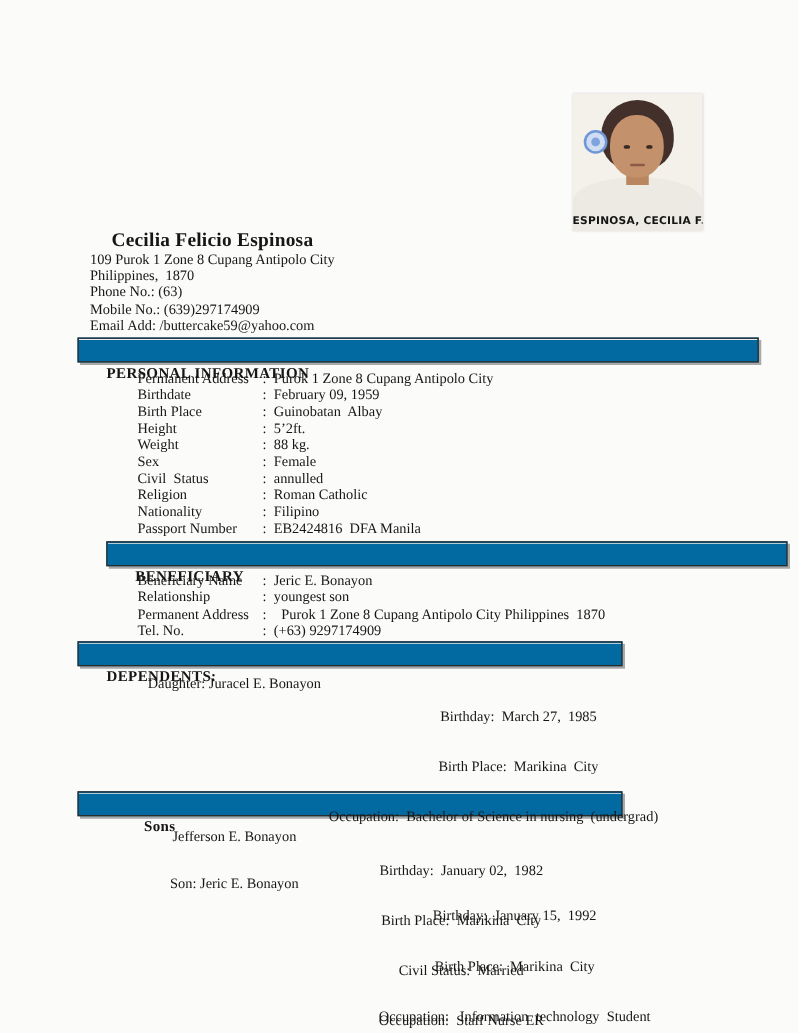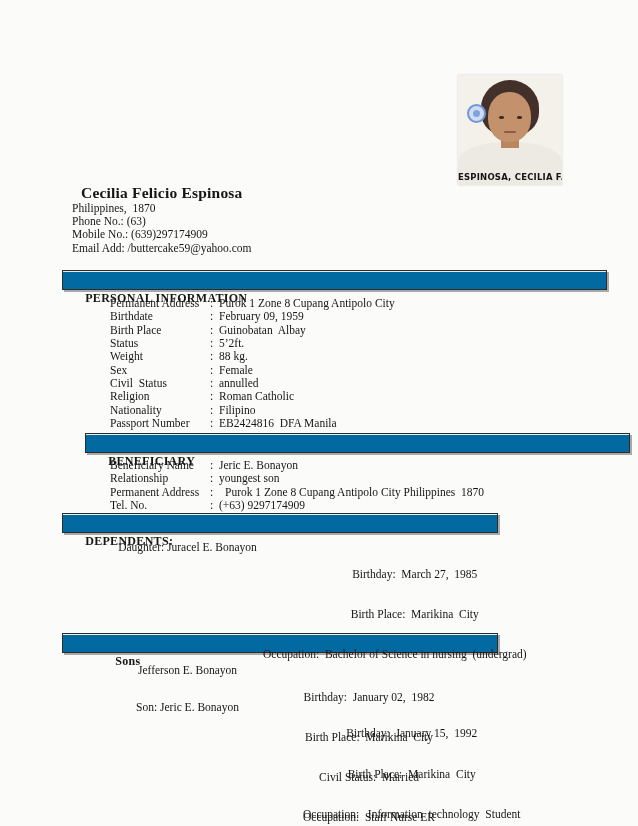--- a/index.html
+++ b/index.html
@@ -82,20 +82,21 @@
     <div class="eye r"></div>
     <div class="mouth"></div>
     <div class="stamp">
       <div class="stamp-core"></div>
     </div>
     <div class="photo-caption">ESPINOSA, CECILIA F.</div>
   </div>
 
   <div class="header">
     <div class="doc-name">Cecilia Felicio Espinosa</div>
+    <div class="addr-line">109 Purok 1 Zone 8 Cupang Antipolo City</div>
     <div class="addr-line">Philippines,  1870</div>
     <div class="addr-line">Phone No.: (63)</div>
     <div class="addr-line">Mobile No.: (639)297174909</div>
     <div class="addr-line">Email Add: /buttercake59@yahoo.com</div>
   </div>
 
   <div class="section-bar bar-wide bar-personal">
     <span>PERSONAL INFORMATION</span>
   </div>
   <div class="section-bar bar-wide bar-beneficiary">
@@ -112,21 +113,21 @@
     <div class="kv-row">
       <span class="kv-label">Permanent Address</span><span class="kv-colon">:</span><span class="kv-value">Purok 1 Zone 8 Cupang Antipolo City</span>
     </div>
     <div class="kv-row">
       <span class="kv-label">Birthdate</span><span class="kv-colon">:</span><span class="kv-value">February 09, 1959</span>
     </div>
     <div class="kv-row">
       <span class="kv-label">Birth Place</span><span class="kv-colon">:</span><span class="kv-value">Guinobatan  Albay</span>
     </div>
     <div class="kv-row">
-      <span class="kv-label">Status</span><span class="kv-colon">:</span><span class="kv-value">5’2ft.</span>
+      <span class="kv-label">Height</span><span class="kv-colon">:</span><span class="kv-value">5’2ft.</span>
     </div>
     <div class="kv-row">
       <span class="kv-label">Weight</span><span class="kv-colon">:</span><span class="kv-value">88 kg.</span>
     </div>
     <div class="kv-row">
       <span class="kv-label">Sex</span><span class="kv-colon">:</span><span class="kv-value">Female</span>
     </div>
     <div class="kv-row">
       <span class="kv-label">Civil  Status</span><span class="kv-colon">:</span><span class="kv-value">annulled</span>
     </div>

